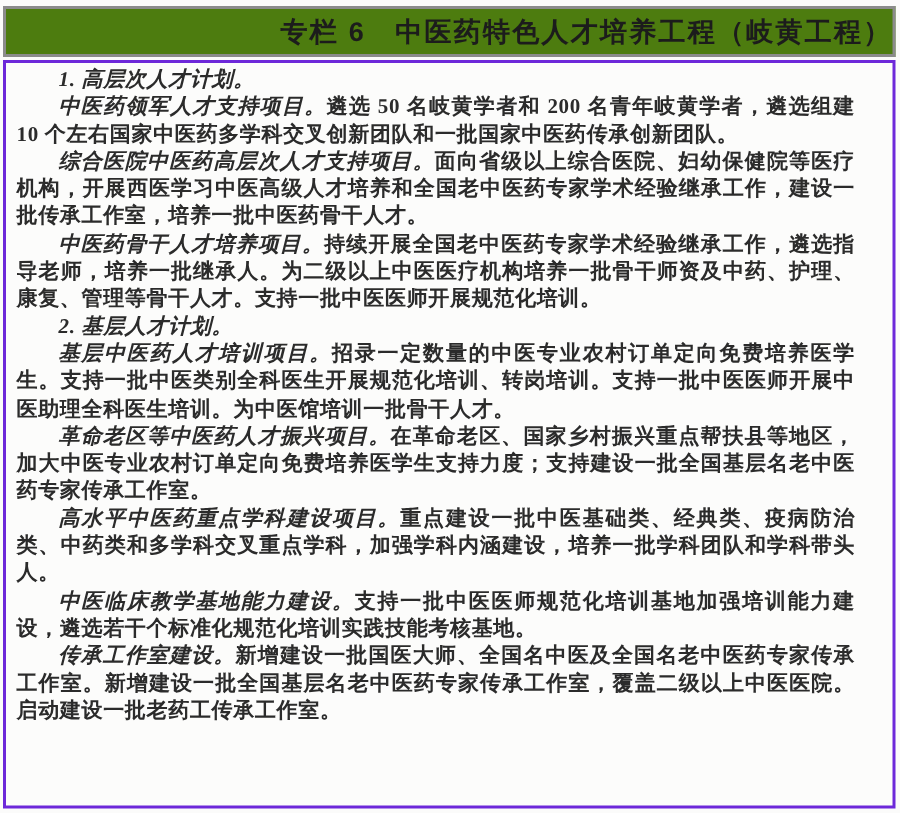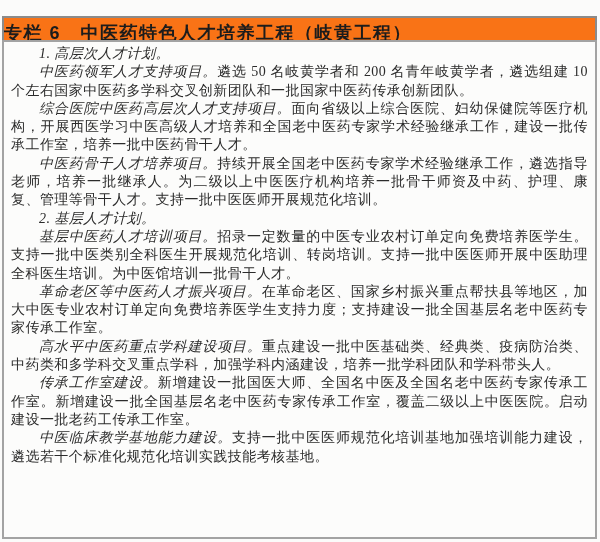--- a/index.html
+++ b/index.html
@@ -6,41 +6,42 @@
   body {
     width: 600px; height: 542px;
     background: #fbfbfa;
     font-family: "Liberation Serif", "DejaVu Serif", serif;
     position: relative;
     overflow: hidden;
   }
   .page { position: absolute; inset: 0; }
   .title-box {
     position: absolute;
-    left: 2px; right: 3px; top: 16px; height: 30px;
+    left: 2px; right: 3px; top: 4px; height: 30px;
     border: 2px solid #8b8b8b;
-    background: #f97316;
-    display: flex; align-items: center; justify-content: flex-start;
+    background: #4d7c0f;
+    display: flex; align-items: center; justify-content: flex-end;
   }
   .title-box .title {
     font-family: "Liberation Sans", "DejaVu Sans", sans-serif;
     font-weight: 700;
     font-size: 18px;
     letter-spacing: 1.5px;
     color: #1c1c1c;
     white-space: nowrap;
   }
   .body-box {
     position: absolute;
     left: 2px; right: 3px; top: 40px; bottom: 3px;
-    border: 2px solid #a3a3a3;
+    border: 2px solid #6d28d9;
     background: #fcfcfb;
-    padding: 3px 7px 0 7px;
+    padding: 3px 25px 0 7px;
     box-sizing: border-box;
     overflow: hidden;
+    font-weight: bold;
   }
   .body-box p {
     margin: 0;
     text-indent: 2em;
     font-size: 14px;
     line-height: 18.3px;
     letter-spacing: 0.45px;
     text-align: justify;
     color: #2b2b2b;
   }
@@ -70,18 +71,18 @@
 
     <p class="sec-heading">2. 基层人才计划。</p>
 
     <p><span class="lead">基层中医药人才培训项目。</span><span>招录一定数量的中医专业农村订单定向免费培养医学生。支持一批中医类别全科医生开展规范化培训、转岗培训。支持一批中医医师开展中医助理全科医生培训。为中医馆培训一批骨干人才。</span></p>
 
     <p><span class="lead">革命老区等中医药人才振兴项目。</span><span>在革命老区、国家乡村振兴重点帮扶县等地区，加大中医专业农村订单定向免费培养医学生支持力度；支持建设一批全国基层名老中医药专家传承工作室。</span></p>
 
 
     <p><span class="lead">高水平中医药重点学科建设项目。</span><span>重点建设一批中医基础类、经典类、疫病防治类、中药类和多学科交叉重点学科，加强学科内涵建设，培养一批学科团队和学科带头人。</span></p>
 
+    <p><span class="lead">中医临床教学基地能力建设。</span><span>支持一批中医医师规范化培训基地加强培训能力建设，遴选若干个标准化规范化培训实践技能考核基地。</span></p>
+
     <p><span class="lead">传承工作室建设。</span><span>新增建设一批国医大师、全国名中医及全国名老中医药专家传承工作室。新增建设一批全国基层名老中医药专家传承工作室，覆盖二级以上中医医院。启动建设一批老药工传承工作室。</span></p>
-
-    <p><span class="lead">中医临床教学基地能力建设。</span><span>支持一批中医医师规范化培训基地加强培训能力建设，遴选若干个标准化规范化培训实践技能考核基地。</span></p>
 
   </div>
 </div>
 
 </body></html>

